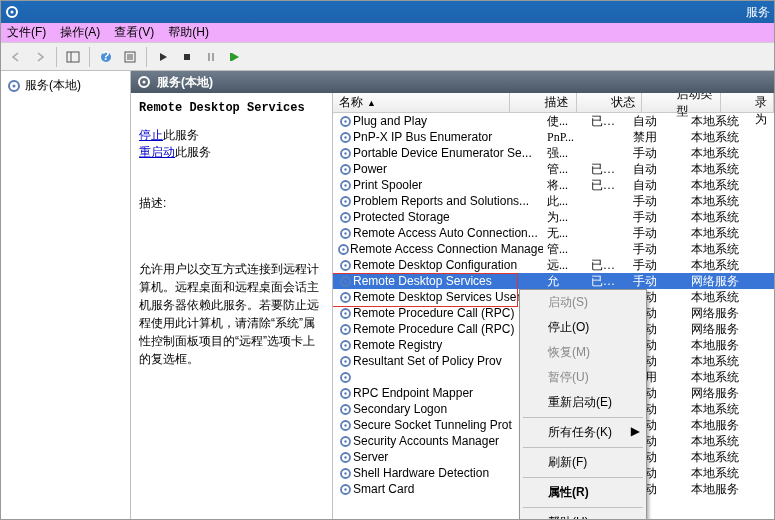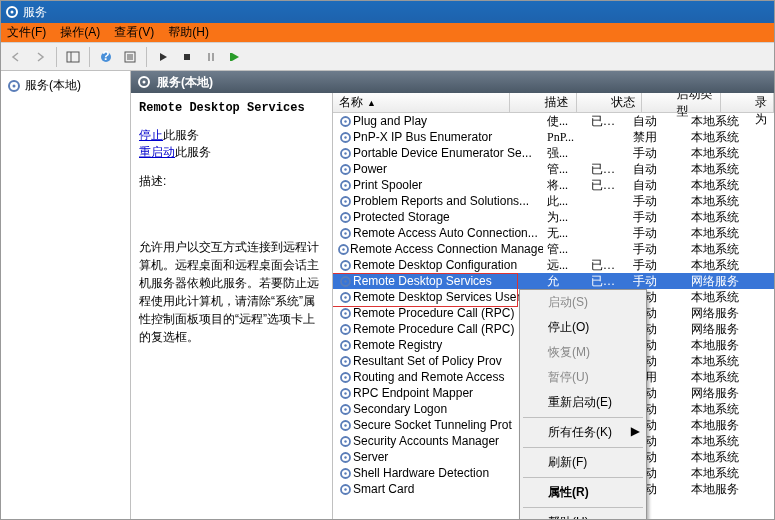--- a/index.html
+++ b/index.html
@@ -1,37 +1,37 @@
 <!DOCTYPE html>
 <html><head>
 <meta charset="utf-8">
 <style>
 * { margin: 0; padding: 0; box-sizing: border-box; font-family: "Microsoft YaHei", "SimSun", sans-serif; font-size: 12px; }
 body { width: 775px; height: 520px; background: #fff; overflow: hidden; border: 1px solid #999; position: relative; }
 
-.titlebar { background: linear-gradient(#1e6bba, #1e62ac); color: #fff; height: 22px; display: flex; align-items: center; padding: 0 4px; }
+.titlebar { background: linear-gradient(#1e6bba, #1e62ac); color: #fff; height: 22px; display: flex; align-items: center; padding: 0 4px; justify-content: space-between; }
 .titlebar .gear { margin-right: 4px; }
 
-.menubar { background: #f97316; height: 20px; display: flex; align-items: center; padding: 0 6px; gap: 14px; border-bottom: 1px solid #d0d0d0; }
+.menubar { background: #f0abfc; height: 20px; display: flex; align-items: center; padding: 0 6px; gap: 14px; border-bottom: 1px solid #d0d0d0; }
 .menubar span { cursor: default; }
 
 .toolbar { background: #f0f0f0; height: 28px; display: flex; align-items: center; padding: 0 4px; gap: 2px; border-bottom: 1px solid #c0c0c0; }
 .toolbar .sep { width: 1px; height: 20px; background: #c0c0c0; margin: 0 3px; }
 .toolbar .btn { width: 22px; height: 22px; display: flex; align-items: center; justify-content: center; border: 1px solid transparent; }
 .toolbar .btn.disabled { opacity: 0.4; }
 
 .main { display: flex; height: calc(100% - 70px); }
 .left-pane { width: 130px; border-right: 1px solid #c0c0c0; background: #fff; padding: 4px; }
 .tree-item { display: flex; align-items: center; gap: 4px; padding: 2px; }
 
 .right-pane { flex: 1; display: flex; flex-direction: column; overflow: hidden; }
 .header-bar { background: linear-gradient(#6e7c8c, #4a5866); color: #fff; height: 22px; display: flex; align-items: center; padding: 0 6px; gap: 6px; }
 .service-detail { width: 202px; border-right: 1px solid #c0c0c0; padding: 8px; }
 .detail-title { font-weight: bold; font-family: "Courier New", monospace; margin-bottom: 12px; }
-.detail-links { margin-bottom: 12px; }
+.detail-links { margin-bottom: 34px; }
 .detail-links a { color: #0000cc; text-decoration: underline; display: inline; }
 .detail-desc { line-height: 1.5; margin-top: 48px; }
 
 .list-wrap { flex: 1; overflow: hidden; position: relative; }
 .list-header { display: flex; background: linear-gradient(#fdfdfd, #ececec); border-bottom: 1px solid #cacaca; height: 20px; gap: 28px; }
 .list-header .col { border-right: 1px solid #cacaca; padding: 2px 6px; display: flex; align-items: center; }
 .col-name { width: 210px; }
 .col-desc { width: 44px; }
 .col-status { width: 42px; }
 .col-startup { width: 58px; }
@@ -428,21 +428,20 @@
               <div class="cell cell-logon">本地系统</div>
             </div>
             <div class="row">
               <div class="cell cell-name">
                 <span class="gear-ico">
                   <svg width="13" height="13">
                     <circle cx="6.5" cy="6.5" r="4.5" fill="none" stroke="#5a7db8" stroke-width="1.8"></circle>
                     <circle cx="6.5" cy="6.5" r="1.2" fill="#5a7db8"></circle>
                   </svg>
                 </span>
-                <span>Routing and Remote Access</span>
               </div>
               <div class="cell cell-desc"></div>
               <div class="cell cell-status"></div>
               <div class="cell cell-startup">禁用</div>
               <div class="cell cell-logon">本地系统</div>
             </div>
             <div class="row">
               <div class="cell cell-name">
                 <span class="gear-ico">
                   <svg width="13" height="13">

